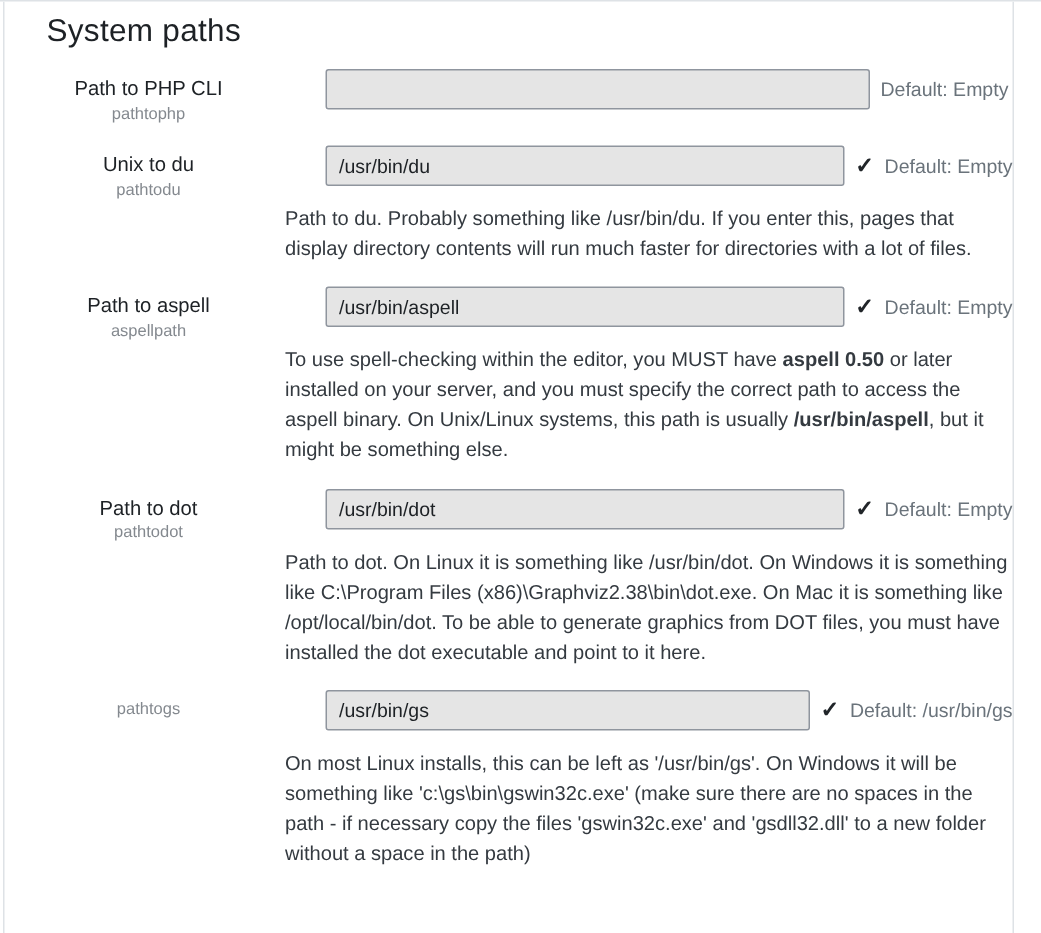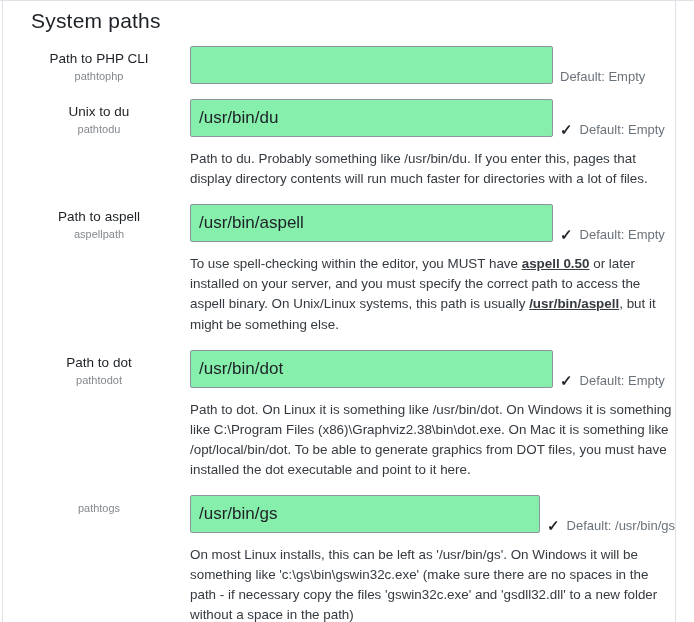--- a/index.html
+++ b/index.html
@@ -52,33 +52,34 @@
     color: #84898f;
     margin-top: 2px;
   }
   .content-col {
     flex: 1;
     padding-left: 7px;
     min-width: 0;
   }
   .input-row {
     display: flex;
-    align-items: flex-end;
+    align-items: center;
+    margin-left: 27px;
   }
   .text-input {
     box-sizing: border-box;
     width: 363px;
-    height: 38px;
+    height: 27px;
     border: 1px solid #8f959e;
     border-radius: 2px;
     padding: 0 8px;
     font-family: "Liberation Sans", sans-serif;
-    font-size: 17px;
+    font-size: 13px;
     color: #1d2125;
-    background: #86efac;
+    background: #e5e5e5;
     outline: none;
   }
   .check {
     font-size: 15px;
     font-weight: 700;
     color: #212529;
     margin-left: 7px;
     line-height: 1;
   }
   .default-text {
@@ -89,21 +90,20 @@
   }
   .description {
     margin-top: 12px;
     width: 487px;
     font-size: 13.4px;
     line-height: 1.5;
     color: #343a40;
   }
   .description .bold {
     font-weight: 700;
-    text-decoration: underline;
   }
 </style>
 </head>
 <body>
 
 <div class="settings-card">
   <h2 class="page-title">System paths</h2>
 
   <div class="form-row">
     <div class="label-col">

